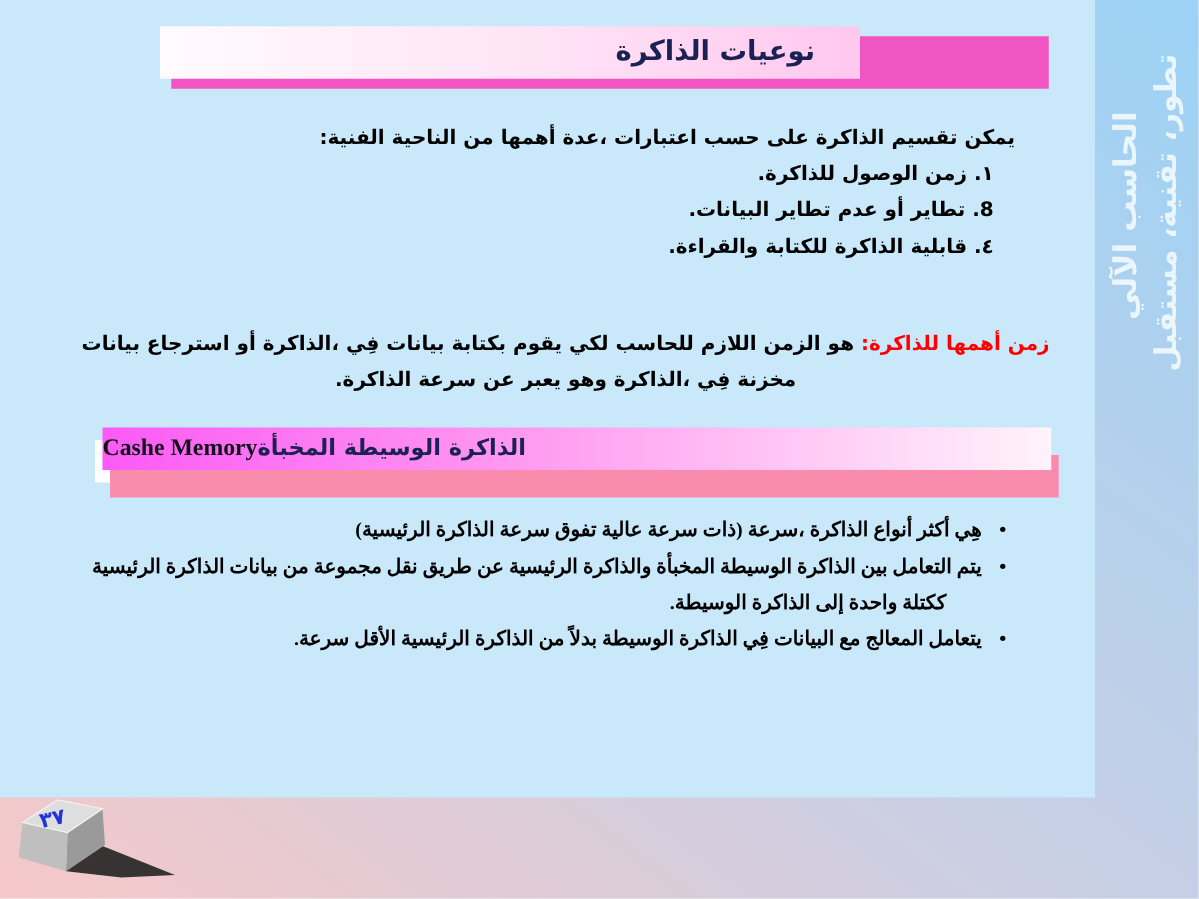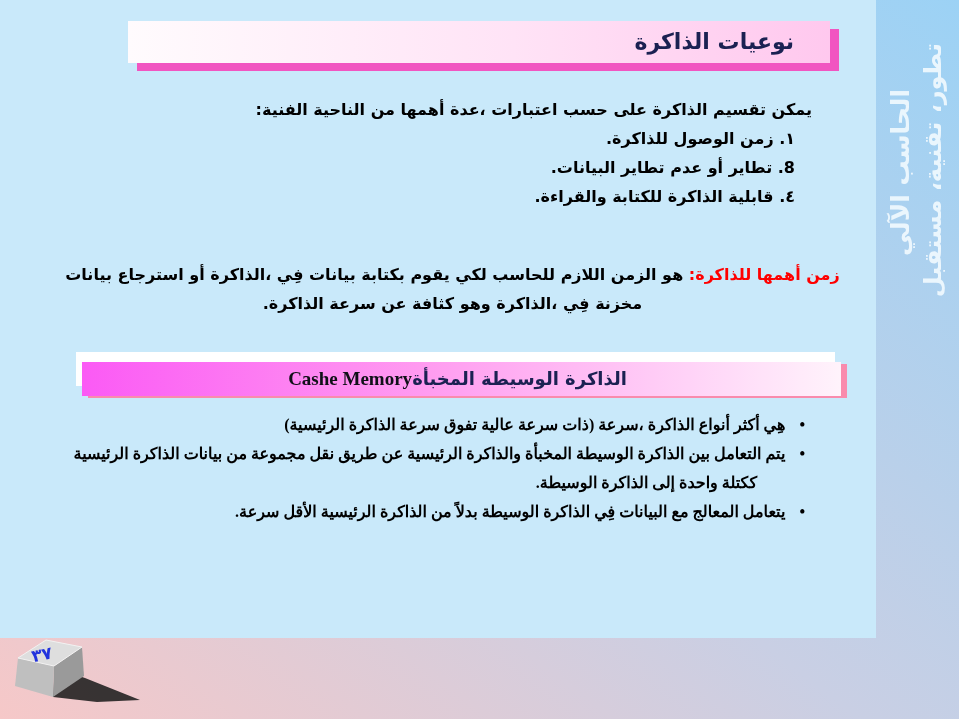--- a/index.html
+++ b/index.html
@@ -7,21 +7,21 @@
     position:relative; width:959px; height:719px; overflow:hidden;
     background:linear-gradient(to bottom left,#9CD2F5 0%,#C9CFE4 55%,#F6C8C8 100%);
     font-family:"DejaVu Sans",sans-serif;
   }
   
   .panel{position:absolute;left:0;top:0;width:876px;height:638px;background:#C9E9FA;}
 
   
   .title-shadow{position:absolute;left:137px;top:29px;width:702px;height:42px;background:#F155C1;}
   .title-box{
-    position:absolute;left:128px;top:21px;width:702px;height:42px;
+    position:absolute;left:128px;top:21px;width:560px;height:42px;
     background:linear-gradient(to right,#FFFBFD 0%,#FFE3F6 55%,#FFC8EE 100%);
     direction:rtl;text-align:right;line-height:42px;
   }
   .title-box span{padding-right:36px;font-size:22px;font-weight:bold;color:#1B2152;}
 
   
   .intro{
     position:absolute;left:60px;top:95px;width:752px;
     direction:rtl;text-align:right;color:#000;
     font-size:16px;font-weight:bold;line-height:29px;
@@ -33,23 +33,23 @@
     position:absolute;left:62px;top:260px;width:781px;
     direction:rtl;text-align:center;color:#000;
     font-size:16px;font-weight:bold;line-height:29px;
   }
   .definition .term{color:#FF0000;}
 
   
   .sec2-hl{position:absolute;left:76px;top:352px;width:759px;height:34px;background:#FFFFFF;}
   .sec2-sh{position:absolute;left:88px;top:364px;width:759px;height:34px;background:#F98BAD;}
   .sec2-bar{
-    position:absolute;left:82px;top:362px;width:759px;height:34px;
+    position:absolute;left:82px;top:342px;width:759px;height:34px;
     background:linear-gradient(to right,#FB5AF5 0%,#FF9BF0 45%,#FFF3FB 100%);
-    direction:rtl;text-align:center;line-height:34px;white-space:nowrap;
+    direction:rtl;text-align:left;line-height:34px;white-space:nowrap;
   }
   .sec2-bar .ar{padding-right:8px;font-size:18px;font-weight:bold;color:#1B2152;}
   .sec2-bar .en{font-family:"Liberation Serif","DejaVu Serif",serif;font-size:19px;font-weight:bold;color:#101018;}
 
   
   .bullets{
     position:absolute;left:60px;top:410px;width:745px;
     direction:rtl;text-align:right;color:#000;
     font-size:16px;font-weight:bold;line-height:29px;font-family:Liberation Serif, serif;
   }
@@ -82,21 +82,21 @@
   </div>
 
   <div class="intro">
     <div>يمكن تقسيم الذاكرة على حسب اعتبارات ،عدة أهمها من الناحية الفنية:</div>
     <div class="item">١. زمن الوصول للذاكرة.</div>
     <div class="item">8. تطاير أو عدم تطاير البيانات.</div>
     <div class="item">٤. قابلية الذاكرة للكتابة والقراءة.</div>
   </div>
 
   <div class="definition">
-    <span class="term">زمن أهمها للذاكرة:</span><span> هو الزمن اللازم للحاسب لكي يقوم بكتابة بيانات فِي ،الذاكرة أو استرجاع بيانات مخزنة فِي ،الذاكرة وهو كثافة عن سرعة الذاكرة.</span>
+    <span class="term">زمن أهمها للذاكرة:</span><span> هو الزمن اللازم للحاسب لكي يقوم بكتابة بيانات فِي ،الذاكرة أو استرجاع بيانات مخزنة فِي ،الذاكرة وهو يعبر عن سرعة الذاكرة.</span>
   </div>
 
   <div class="sec2-hl"></div>
   <div class="sec2-sh"></div>
   <div class="sec2-bar">
     <span class="ar">الذاكرة الوسيطة المخبأة</span><span class="en">Cashe Memory</span>
   </div>
 
   <div class="bullets">
     <div class="bullet"><span class="bm">•</span><span>هِي أكثر أنواع الذاكرة ،سرعة (ذات سرعة عالية تفوق سرعة الذاكرة الرئيسية)</span></div>

